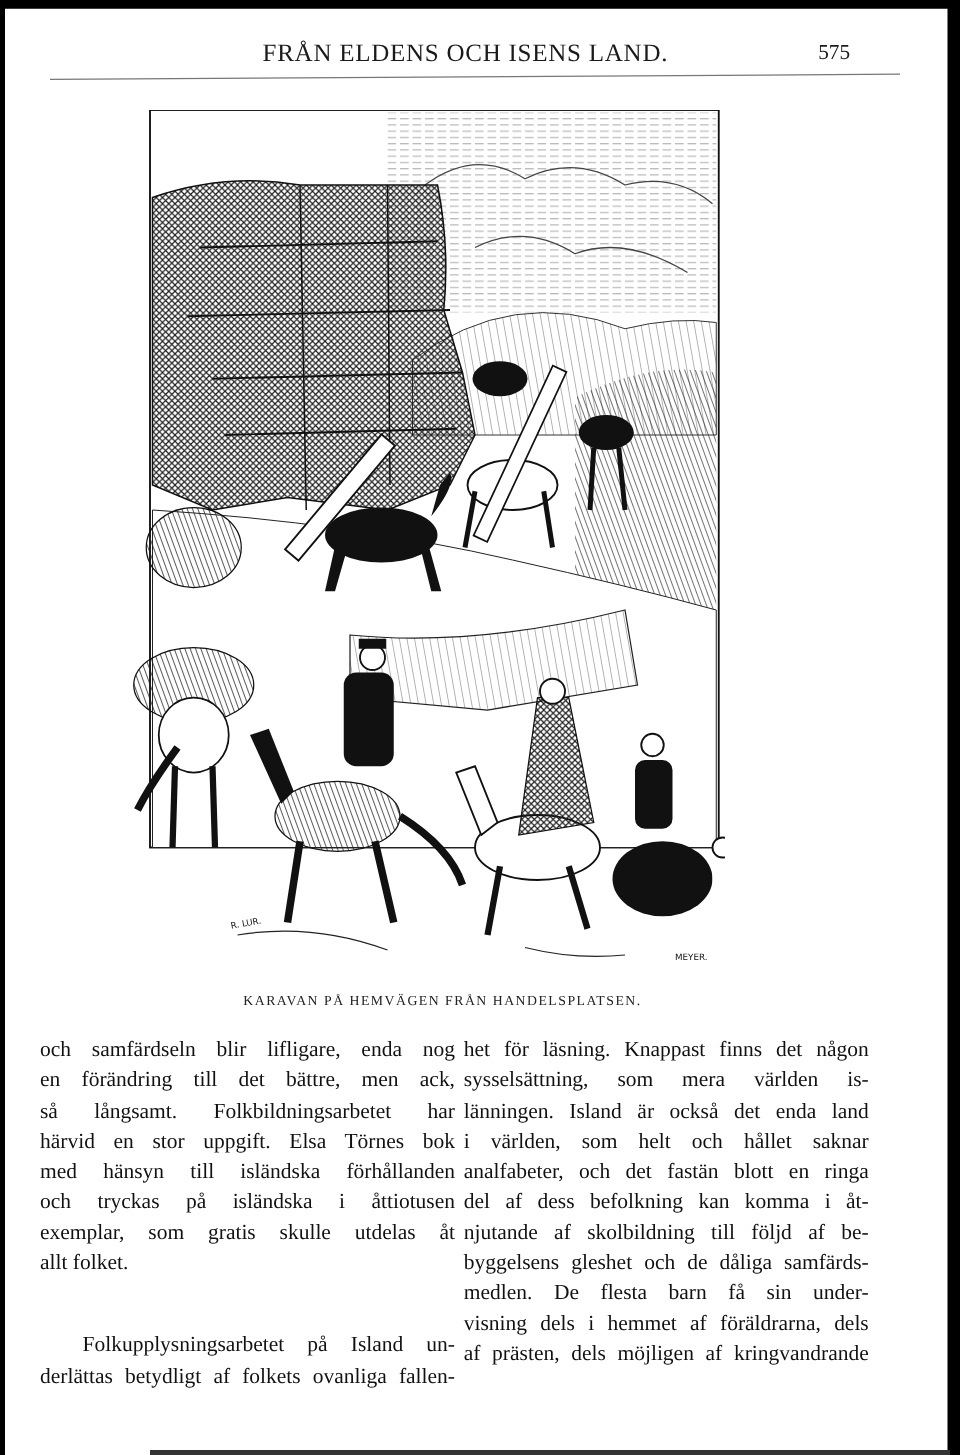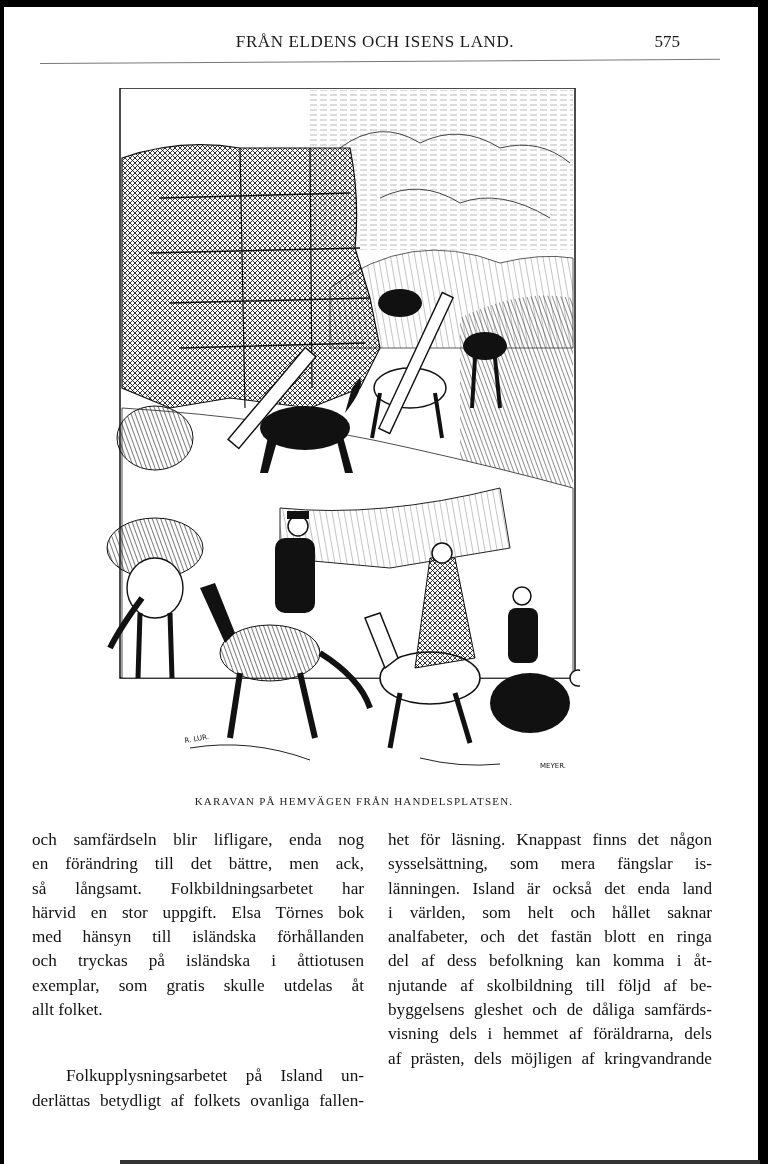--- a/index.html
+++ b/index.html
@@ -10,22 +10,22 @@
     }
     .scan-top { position: absolute; left: 0; top: 0; width: 768px; height: 7px; background: #000; }
     .scan-left { position: absolute; left: 0; top: 0; width: 4px; height: 1164px; background: #000; }
     .scan-right { position: absolute; left: 758px; top: 0; width: 10px; height: 1164px; background: #000; }
     .scan-bottom { position: absolute; left: 120px; top: 1160px; width: 640px; height: 4px; background: #333; }
 
     .running-head {
       position: absolute; left: 40px; top: 30px; width: 640px; height: 30px;
     }
     .running-title {
-      position: absolute; left: 170px; top: 2px; width: 330px; text-align: center;
-      font-size: 17px; letter-spacing: 0.6px; color: #1a1a1a;
+      position: absolute; left: 170px; top: 2px; width: 330px; 
+      font-size: 20px; letter-spacing: 0.6px; color: #1a1a1a;
     }
     .page-number {
       position: absolute; right: 0; top: 2px; font-size: 17px; color: #1a1a1a; margin-left: 44px;
     }
     .head-rule {
       position: absolute; left: 40px; top: 63px; width: 680px; height: 1px;
       background: #777; transform: rotate(-0.35deg); transform-origin: left center;
     }
 
     .figure {
@@ -35,21 +35,21 @@
     .figure-caption {
       position: absolute; left: 144px; top: 795px; width: 420px; text-align: center;
       font-size: 11px; letter-spacing: 1.2px; color: #222;
     }
 
     .col {
       position: absolute; top: 828px; width: 332px;
       font-size: 17.2px; line-height: 24.3px; color: #111;
     }
     .col-left { left: 32px; }
-    .col-right { left: 388px; width: 324px; }
+    .col-right { left: 371px; width: 324px; }
     .line { display: block; text-align: justify; text-align-last: justify; white-space: nowrap; height: 24.3px; }
     .line.last { text-align-last: left; }
     .line.indent { padding-left: 34px; margin-top: 42px; }
   </style>
 </head>
 <body>
 
 <div class="scan-top"></div>
 <div class="scan-left"></div>
 <div class="scan-right"></div>
@@ -160,22 +160,23 @@
   <span class="line">med  hänsyn  till  isländska  förhållanden</span>
   <span class="line">och  tryckas  på  isländska  i  åttiotusen</span>
   <span class="line">exemplar,  som  gratis  skulle  utdelas  åt</span>
   <span class="line last">allt folket.</span>
   <span class="line indent">Folkupplysningsarbetet på Island un-</span>
   <span class="line">derlättas betydligt af folkets ovanliga fallen-</span>
 </div>
 
 <div class="col col-right">
   <span class="line">het för läsning.   Knappast finns det någon</span>
-  <span class="line">sysselsättning,   som   mera   fängslar   is-</span>
+  <span class="line">sysselsättning,   som   mera   världen   is-</span>
   <span class="line">länningen. Island är också det enda land</span>
   <span class="line">i  världen,  som  helt  och  hållet  saknar</span>
   <span class="line">analfabeter,  och  det fastän blott en ringa</span>
   <span class="line">del af dess befolkning kan komma i åt-</span>
   <span class="line">njutande af skolbildning till följd af be-</span>
   <span class="line">byggelsens gleshet och de dåliga samfärds-</span>
+  <span class="line">medlen.   De  flesta  barn  få  sin  under-</span>
   <span class="line">visning  dels i hemmet af föräldrarna, dels</span>
   <span class="line">af prästen, dels möjligen af kringvandrande</span>
 </div>
 
 </body></html>

